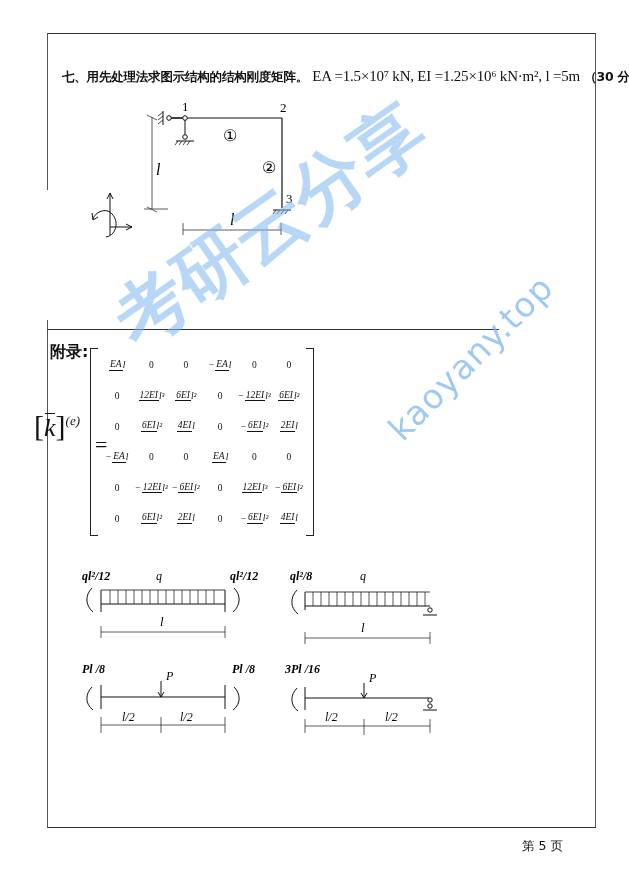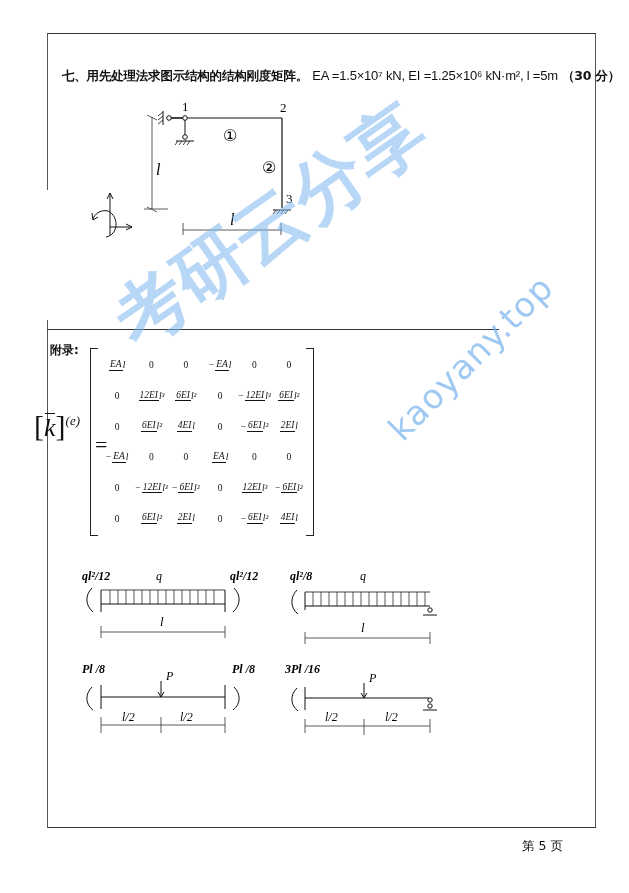--- a/index.html
+++ b/index.html
@@ -1,22 +1,22 @@
 <!DOCTYPE html>
 <html><head>
 <meta charset="utf-8">
 <style>
   html,body{margin:0;padding:0;background:#fff;}
   body{width:629px;height:893px;position:relative;overflow:hidden;font-family:"Liberation Serif","DejaVu Serif",serif;color:#111;}
   .frame{position:absolute;left:47px;top:33px;width:549px;height:795px;border-top:1.5px solid #333;border-left:1px solid #555;border-right:1px solid #555;border-bottom:1.5px solid #333;box-sizing:border-box;}
   .frame-left-gap{position:absolute;left:46px;top:190px;width:4px;height:130px;background:#fff;}
   .question{position:absolute;left:62px;top:68px;font-size:12.5px;font-weight:bold;white-space:nowrap;font-family:"DejaVu Sans",sans-serif;letter-spacing:-0.2px;}
-  .question .math{font-family:Liberation Sans, sans-serif;font-weight:normal;font-size:13px;}
+  .question .math{font-family:Liberation Serif, serif;font-weight:normal;font-size:15px;}
   .divider{position:absolute;left:47px;top:329px;width:452px;height:0;border-top:1.5px solid #333;}
-  .appendix-label{position:absolute;left:50px;top:342px;font-size:12px;font-weight:bold;font-family:"DejaVu Sans",sans-serif;}
+  .appendix-label{position:absolute;left:50px;top:342px;font-size:16px;font-weight:bold;font-family:"DejaVu Sans",sans-serif;}
   .kbar{position:absolute;left:34px;top:409px;font-size:30px;font-family:"Liberation Serif",serif;}
   .kbar .k{font-style:italic;font-size:26px;position:relative;}
   .kbar .k::before{content:"";position:absolute;left:1px;right:1px;top:0px;border-top:1.5px solid #111;}
   .kbar sup{font-size:13px;font-style:italic;}
   .eq{position:absolute;left:95px;top:432px;font-size:22px;}
   .matrix{position:absolute;left:90px;top:348px;width:224px;height:188px;}
   .matrix .lb{position:absolute;left:0;top:0;bottom:0;width:7px;border:1.2px solid #222;border-right:none;}
   .matrix .rb{position:absolute;right:0;top:0;bottom:0;width:7px;border:1.2px solid #222;border-left:none;}
   .grid{position:absolute;left:10px;top:2px;right:8px;bottom:2px;display:grid;grid-template-columns:repeat(6,1fr);grid-template-rows:repeat(6,1fr);}
   .cell{display:flex;align-items:center;justify-content:center;font-size:9.5px;font-style:italic;}

